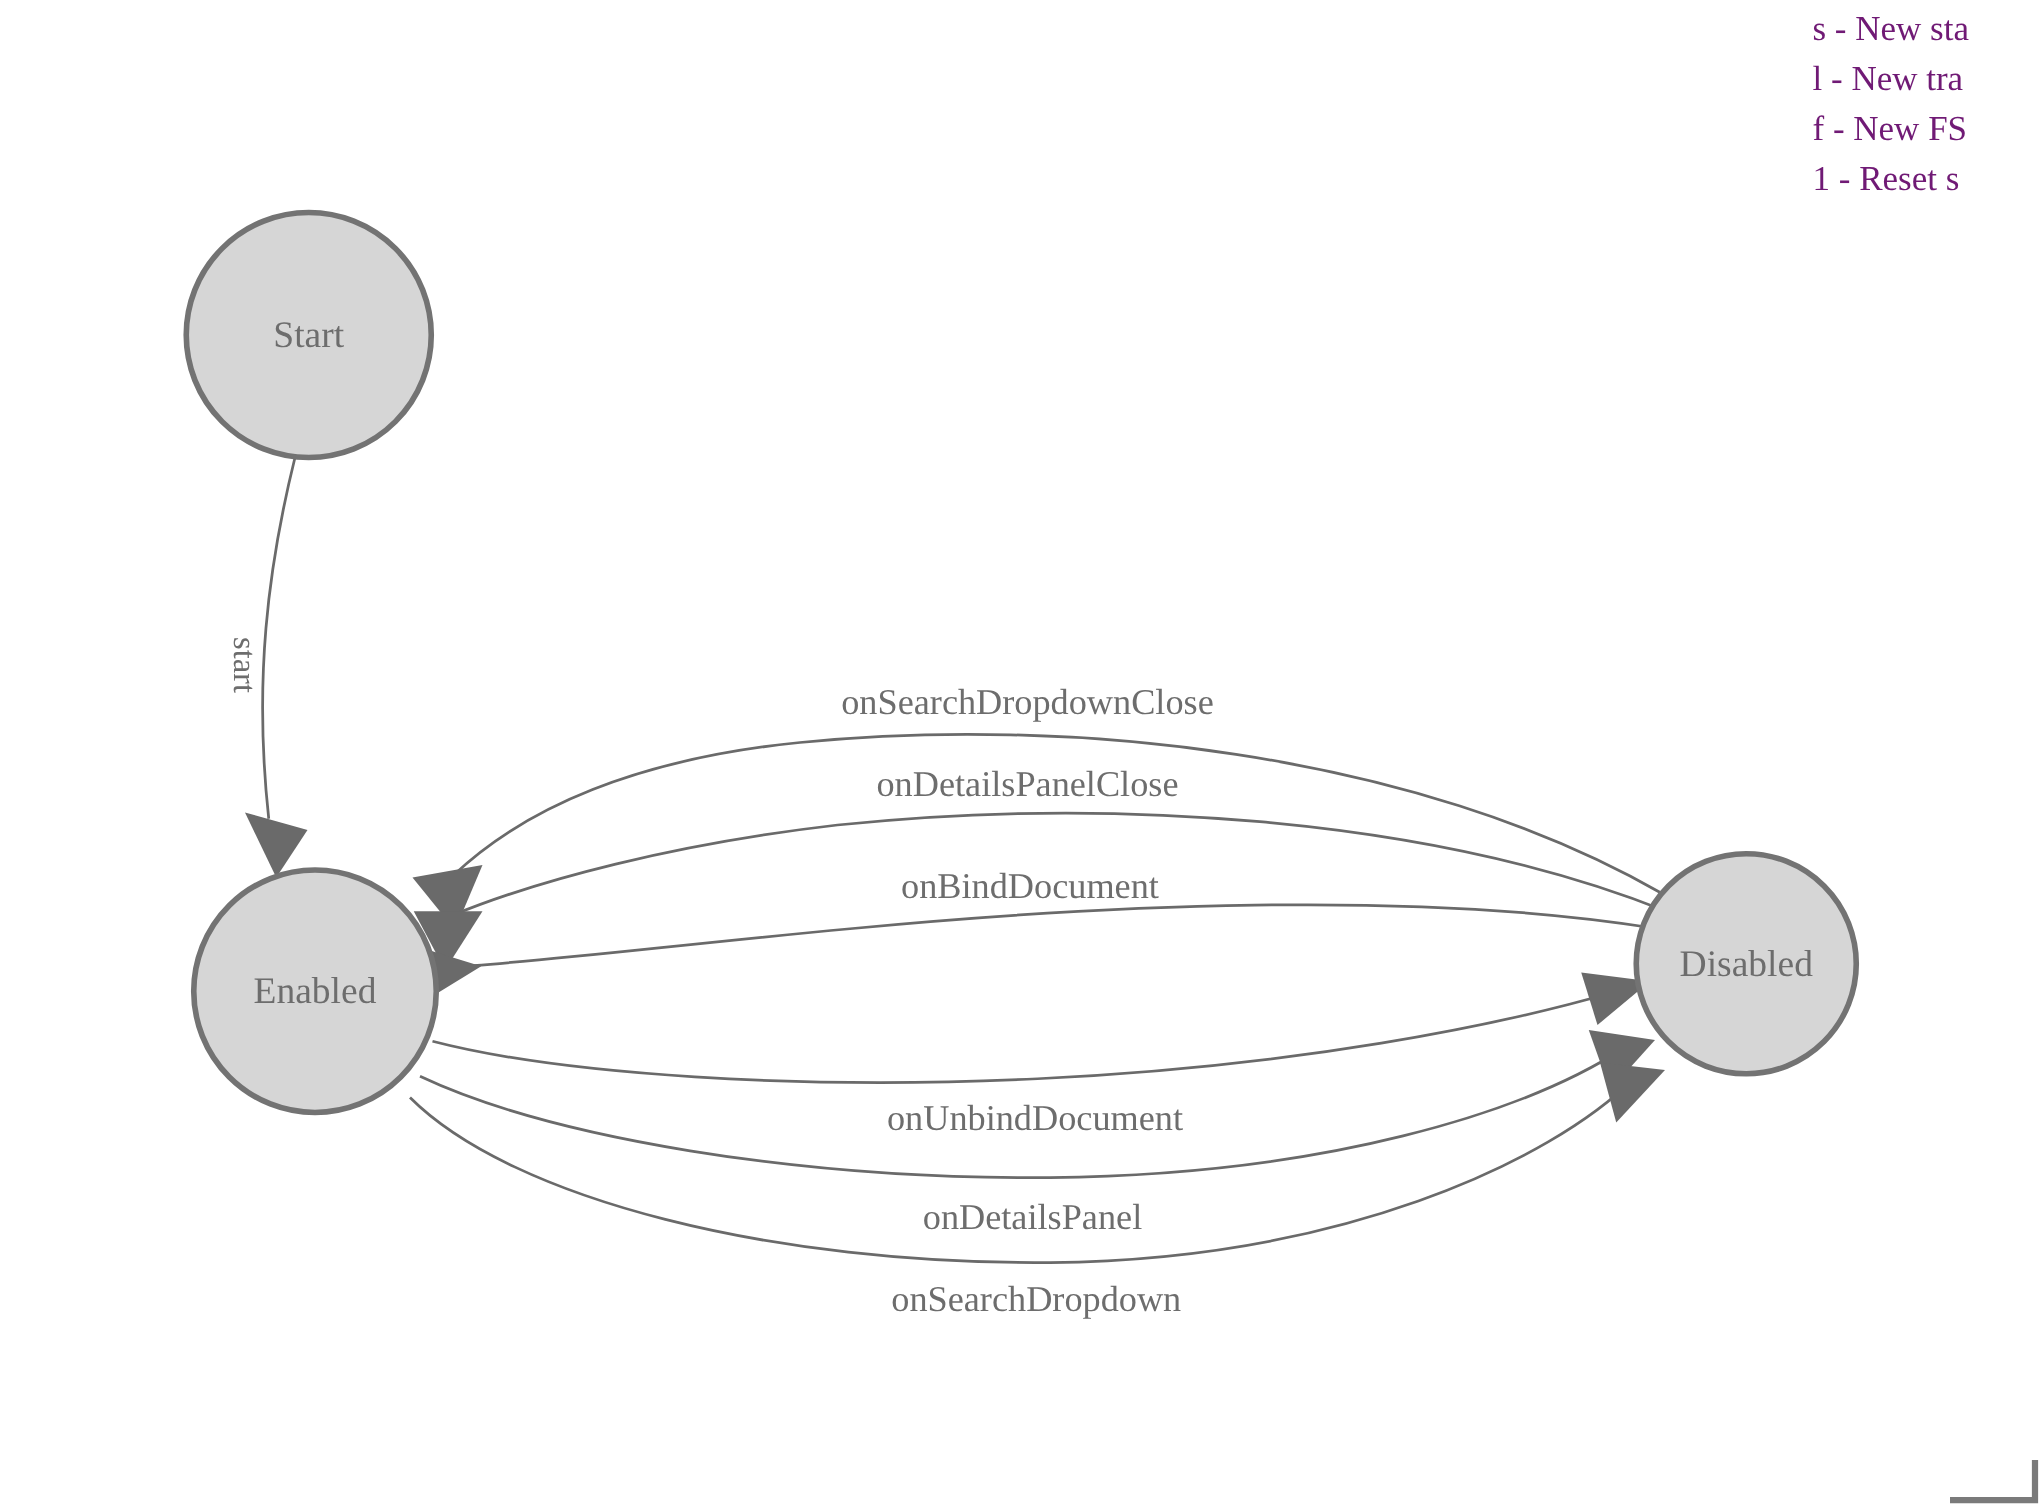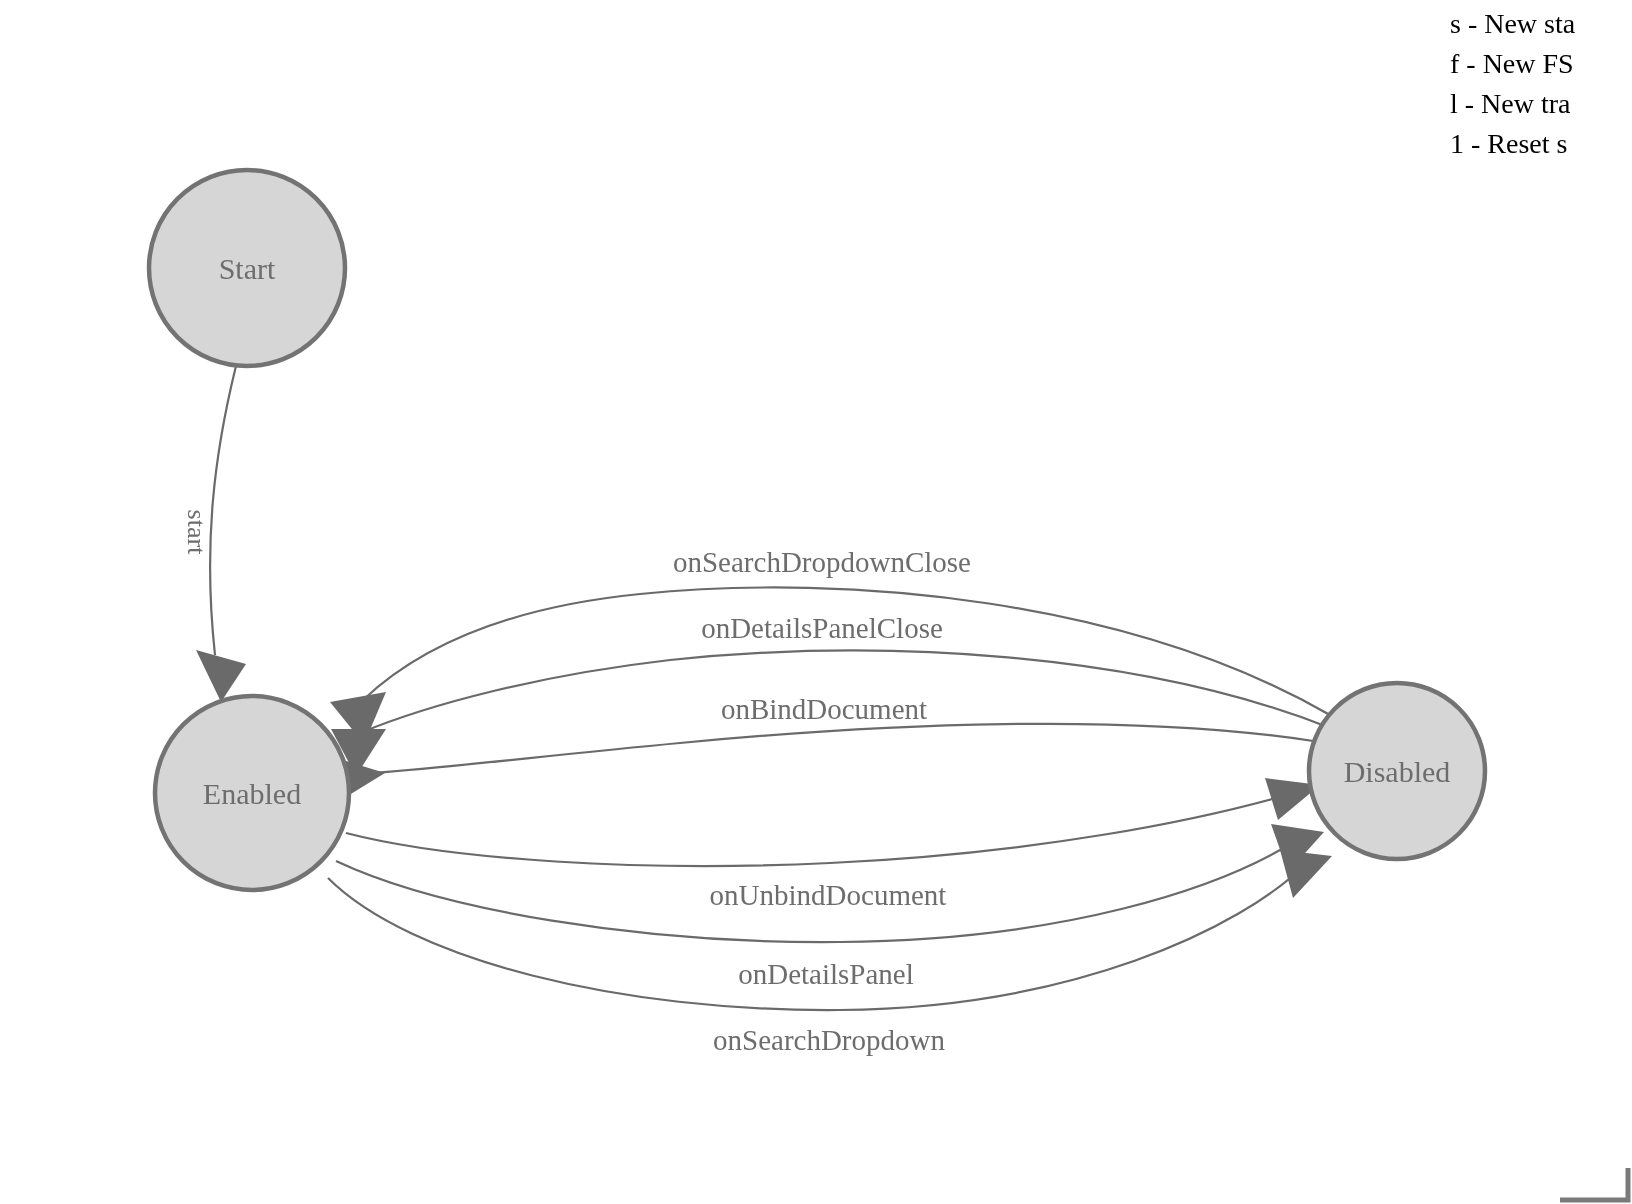--- a/index.html
+++ b/index.html
@@ -62,21 +62,21 @@
     top: 0;
     width: 210px;
     overflow: hidden;
     padding-top: 4px;
     box-sizing: border-box;
   }
   .legend-line {
     font-family: "Liberation Serif", "DejaVu Serif", serif;
     font-size: 28px;
     line-height: 40px;
-    color: #000000;
+    color: #701a75;
     white-space: nowrap;
     padding-left: 28px;
   }
   #corner-mark {
     position: absolute;
     right: 0px;
     bottom: 0px;
     width: 92px;
     height: 38px;
   }
@@ -149,22 +149,22 @@
     <text class="edge-label" x="828" y="895" text-anchor="middle" dominant-baseline="central">onUnbindDocument</text>
 
     <text class="edge-label" x="826" y="974" text-anchor="middle" dominant-baseline="central">onDetailsPanel</text>
 
     <text class="edge-label" x="829" y="1040" text-anchor="middle" dominant-baseline="central">onSearchDropdown</text>
 
   </svg>
 
   <div id="legend">
     <div class="legend-line">s - New sta</div>
+    <div class="legend-line">l - New tra</div>
     <div class="legend-line">f - New FS</div>
-    <div class="legend-line">l - New tra</div>
     <div class="legend-line">1 - Reset s</div>
   </div>
 
   <svg id="corner-mark" viewBox="0 0 92 38" xmlns="http://www.w3.org/2000/svg">
     <path d="M 88,2 L 88,34 L 20,34" fill="none" stroke="#7a7a7a" stroke-width="5"></path>
   </svg>
 
 </div>
 
 </body></html>

